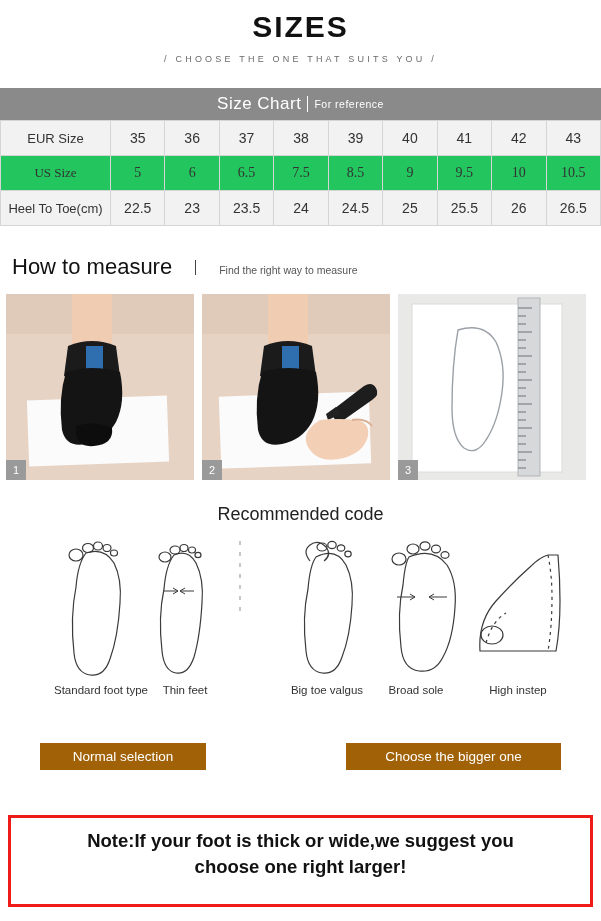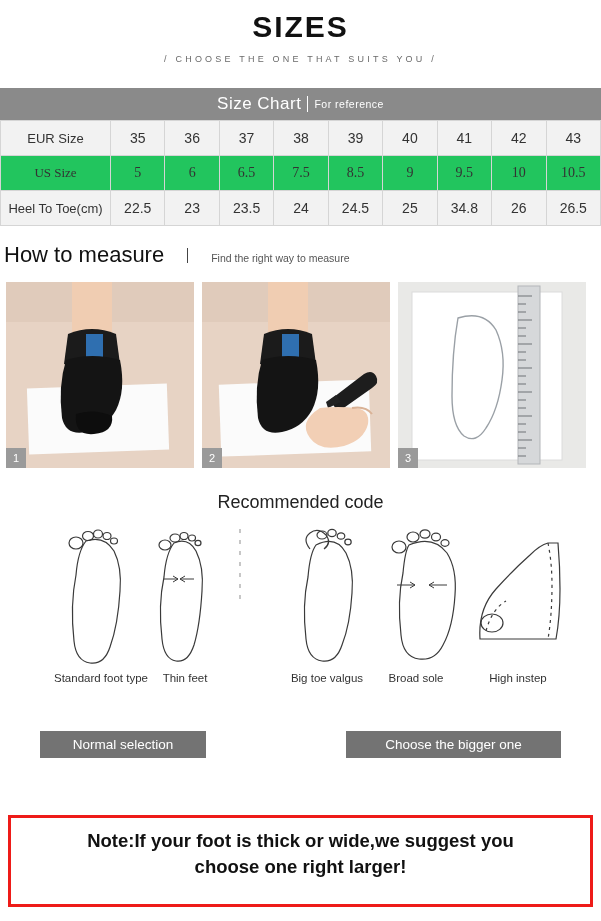--- a/index.html
+++ b/index.html
@@ -75,22 +75,22 @@
     width: 110px;
     font-size: 13px;
     color: #333;
     background: #fff;
   }
   table.size-table tr.shaded td { background: #f2f2f2; }
   table.size-table tr.plain td { background: #22c55e; font-family: Liberation Serif, serif; }
 
   
   .htm-head {
-    margin-top: 16px;
-    padding-left: 4px;
+    margin-top: 28px;
+    padding-left: 12px;
     display: flex;
     align-items: baseline;
     gap: 23px;
   }
   .htm-title { font-size: 22px; color: #111; }
   .htm-bar { width: 1px; height: 15px; background: #444; display: inline-block; position: relative; top: 1px;}
   .htm-sub { font-size: 10.5px; color: #555; }
 
   .photos {
     margin-top: 14px;
@@ -147,21 +147,21 @@
     line-height: 14px;
   }
 
   .pill-row {
     display: flex;
     justify-content: center;
     gap: 140px;
     margin-top: 2px;
   }
   .pill {
-    background: #737373;
+    background: #a16207;
     color: #fff;
     font-size: 13.5px;
     padding: 6px 0;
     width: 166px;
     text-align: center;
   }
   .pill.wide { width: 215px; }
 
   
   .note-box {
@@ -219,21 +219,21 @@
       <td>10.5</td>
     </tr>
     <tr class="shaded">
       <td class="rowhead">Heel To Toe(cm)</td>
       <td>22.5</td>
       <td>23</td>
       <td>23.5</td>
       <td>24</td>
       <td>24.5</td>
       <td>25</td>
-      <td>34.8</td>
+      <td>25.5</td>
       <td>26</td>
       <td>26.5</td>
     </tr>
   </tbody>
     </table>
 </div>
 
 <div class="htm-head">
   <span class="htm-title">How to measure</span>
   <span class="htm-bar"></span>

